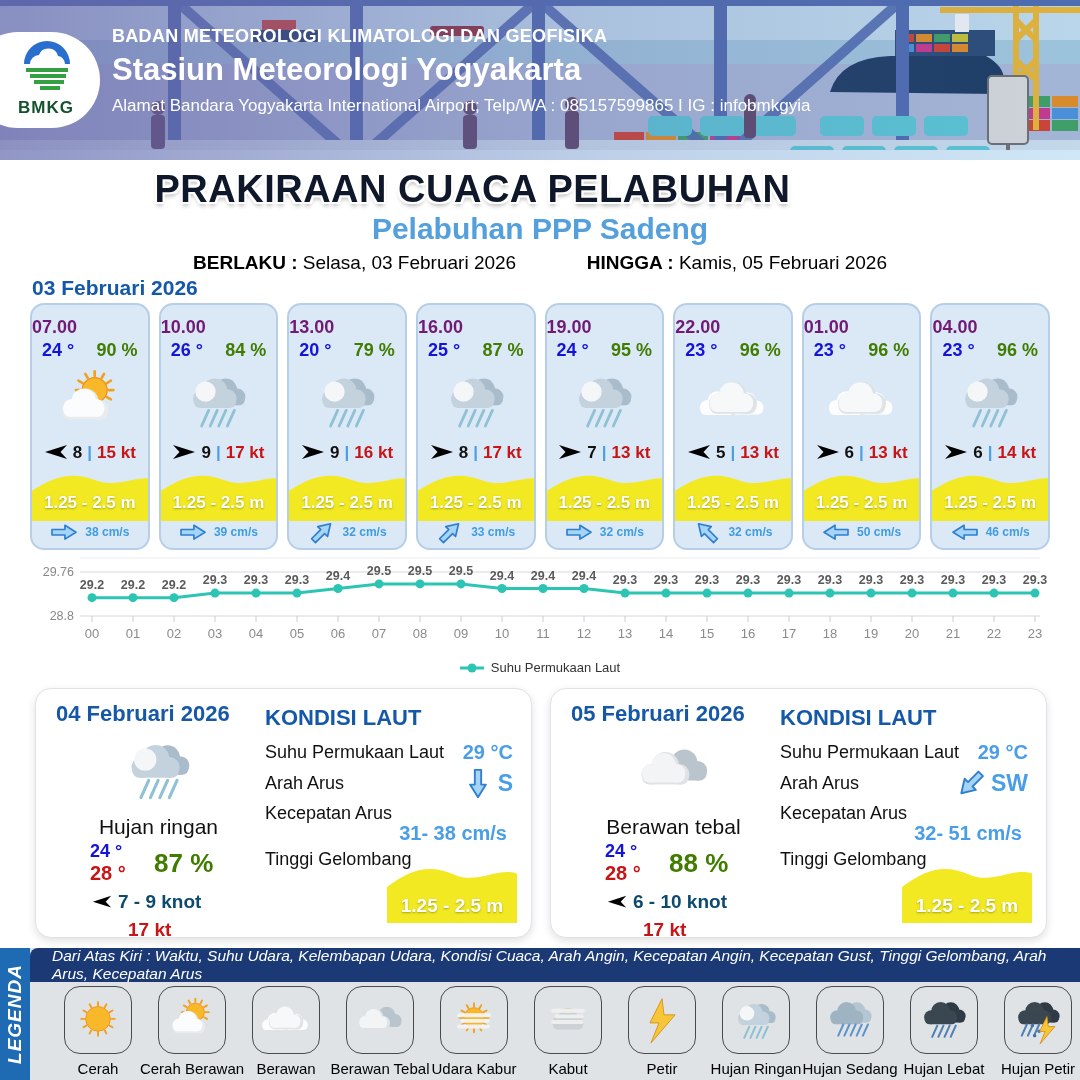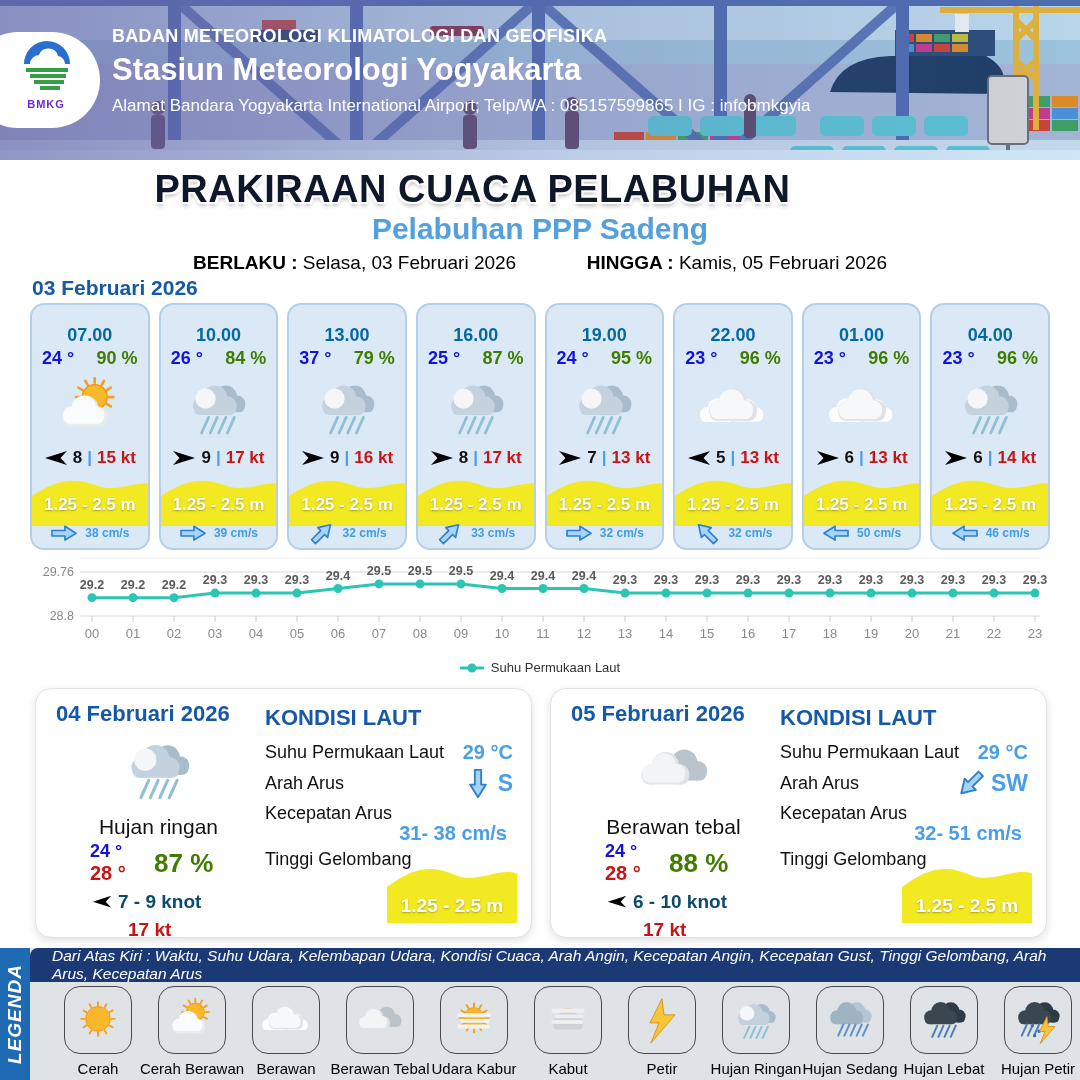--- a/index.html
+++ b/index.html
@@ -5,41 +5,41 @@
   html,body{margin:0;padding:0;background:#fff;}
   .page{position:relative;width:1080px;height:1080px;overflow:hidden;background:#ffffff;
         font-family:"Liberation Sans",sans-serif;color:#111;}
   
   .header{position:absolute;left:0;top:0;width:1080px;height:160px;overflow:hidden;}
   .header svg.bg{position:absolute;left:0;top:0;}
   .logo-pill{position:absolute;left:-30px;top:32px;width:130px;height:96px;background:#fff;
              border-radius:48px;z-index:3;}
   .logo-emblem{position:absolute;left:48px;top:6px;}
   .logo-text{position:absolute;left:36px;top:66px;width:80px;text-align:center;
-             font-weight:bold;font-size:11px;color:#6d28d9;letter-spacing:1px;}
+             font-weight:bold;font-size:17px;color:#14532d;letter-spacing:1px;}
   .hdr-text{position:absolute;left:112px;top:26px;z-index:3;color:#fff;}
   .hdr-org{font-size:18px;font-weight:bold;letter-spacing:.3px;}
   .hdr-station{font-size:31px;font-weight:bold;margin-top:5px;}
   .hdr-addr{font-size:17px;margin-top:8px;}
   
   .title-main{position:absolute;left:0;top:168px;width:945px;text-align:center;
       font-size:38px;font-weight:800;letter-spacing:.5px;color:#0f172a;
       text-shadow:-2px -2px 0 #fff,2px -2px 0 #fff,-2px 2px 0 #fff,2px 2px 0 #fff,0 4px 4px rgba(0,0,0,.28);}
   .title-sub{position:absolute;left:0;top:212px;width:1080px;text-align:center;
       font-size:30px;font-weight:800;color:#54a0dc;
       text-shadow:-1px -1px 0 #fff,1px -1px 0 #fff,-1px 1px 0 #fff,1px 1px 0 #fff;}
   .validity{position:absolute;left:0;top:252px;width:1080px;text-align:center;font-size:19px;color:#000;}
   .validity b{font-weight:bold;}
   .validity .gap{display:inline-block;width:60px;}
   .date-label{position:absolute;left:32px;top:276px;font-size:21px;font-weight:bold;color:#1658a8;}
   
   .cards-row{position:absolute;left:30px;top:303px;width:1020px;height:247px;display:flex;gap:9px;}
   .fcard{flex:1;background:#dbe9f7;border:2px solid #b7cfe6;border-radius:14px;overflow:hidden;
          position:relative;display:flex;flex-direction:column;}
-  .fc-time{text-align:center;font-size:18px;font-weight:bold;margin-top:20px;color:#0369a1;}
+  .fc-time{font-size:18px;font-weight:bold;margin-top:12px;color:#701a75;}
   .fc-temprow{display:flex;justify-content:space-between;padding:2px 10px 0 10px;font-size:18px;font-weight:bold;}
   .fc-temp{color:#1414d8;}
   .fc-hum{color:#3f7c00;}
   .fc-icon{height:86px;display:flex;align-items:center;justify-content:center;}
   .fc-windrow{display:flex;align-items:center;justify-content:center;gap:5px;font-size:17px;font-weight:bold;height:26px;}
   .fc-sep{color:#4a9ee8;}
   .fc-gust{color:#c81414;}
   .fc-wave{position:relative;height:52px;margin-top:4px;}
   .fc-wave svg{position:absolute;left:0;top:0;}
   .fc-wave .wv-txt{position:absolute;left:0;bottom:4px;width:100%;text-align:center;color:#fff;
@@ -347,21 +347,21 @@
             <svg width="28" height="18.48" viewBox="0 0 30 20">
               <path d="M2 7 L16 7 L16 2.5 L28 10 L16 17.5 L16 13 L2 13 Z" fill="#a6d4f6" stroke="#2e7fd0" stroke-width="1.8" stroke-linejoin="round"></path>
             </svg>
           </span>
      <span>39 cm/s</span>
    </div>
  </div>
  <div class="fcard">
    <div class="fc-time">13.00</div>
    <div class="fc-temprow">
-     <span class="fc-temp">37 °</span>
+     <span class="fc-temp">20 °</span>
      <span class="fc-hum">79 %</span>
    </div>
    <div class="fc-icon">
           <svg width="78" height="78" viewBox="0 0 100 100">
             <g fill="#a9bccb" opacity="1">
               <circle cx="45.6" cy="44.7" r="10.8"></circle>
               <circle cx="60" cy="35.7" r="14.4"></circle>
               <circle cx="74.4" cy="44.7" r="10.8"></circle>
               <rect x="35.7" y="40.2" width="48.6" height="15.3" rx="7.2"></rect>
             </g>

